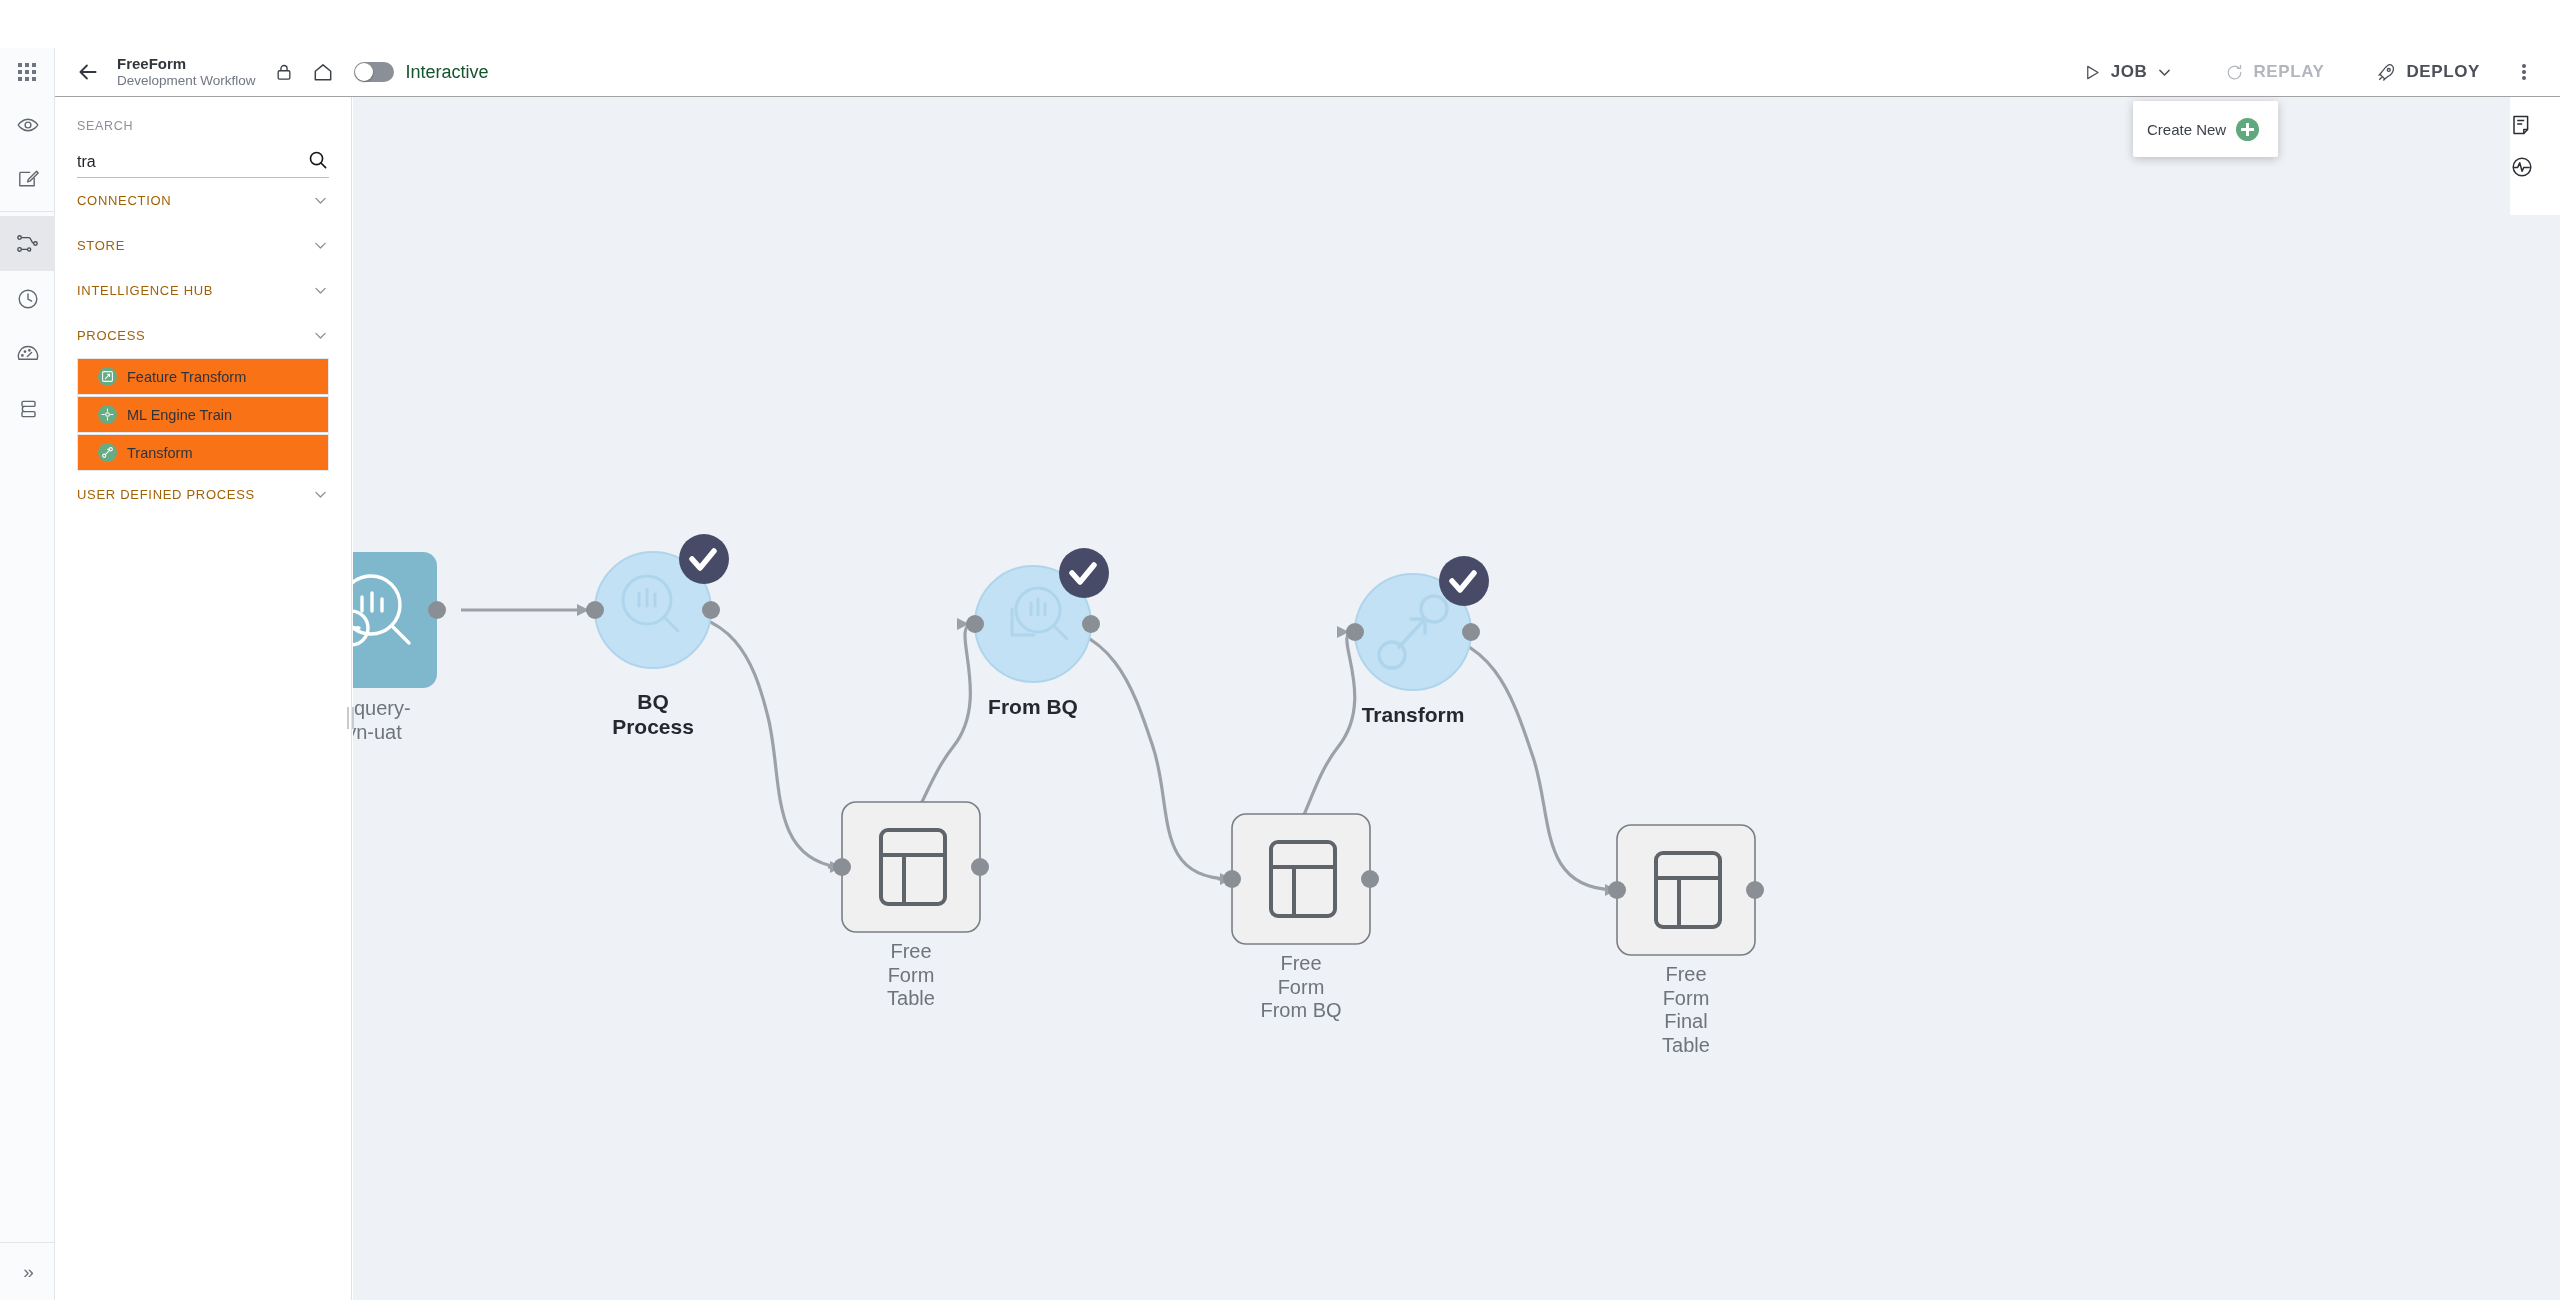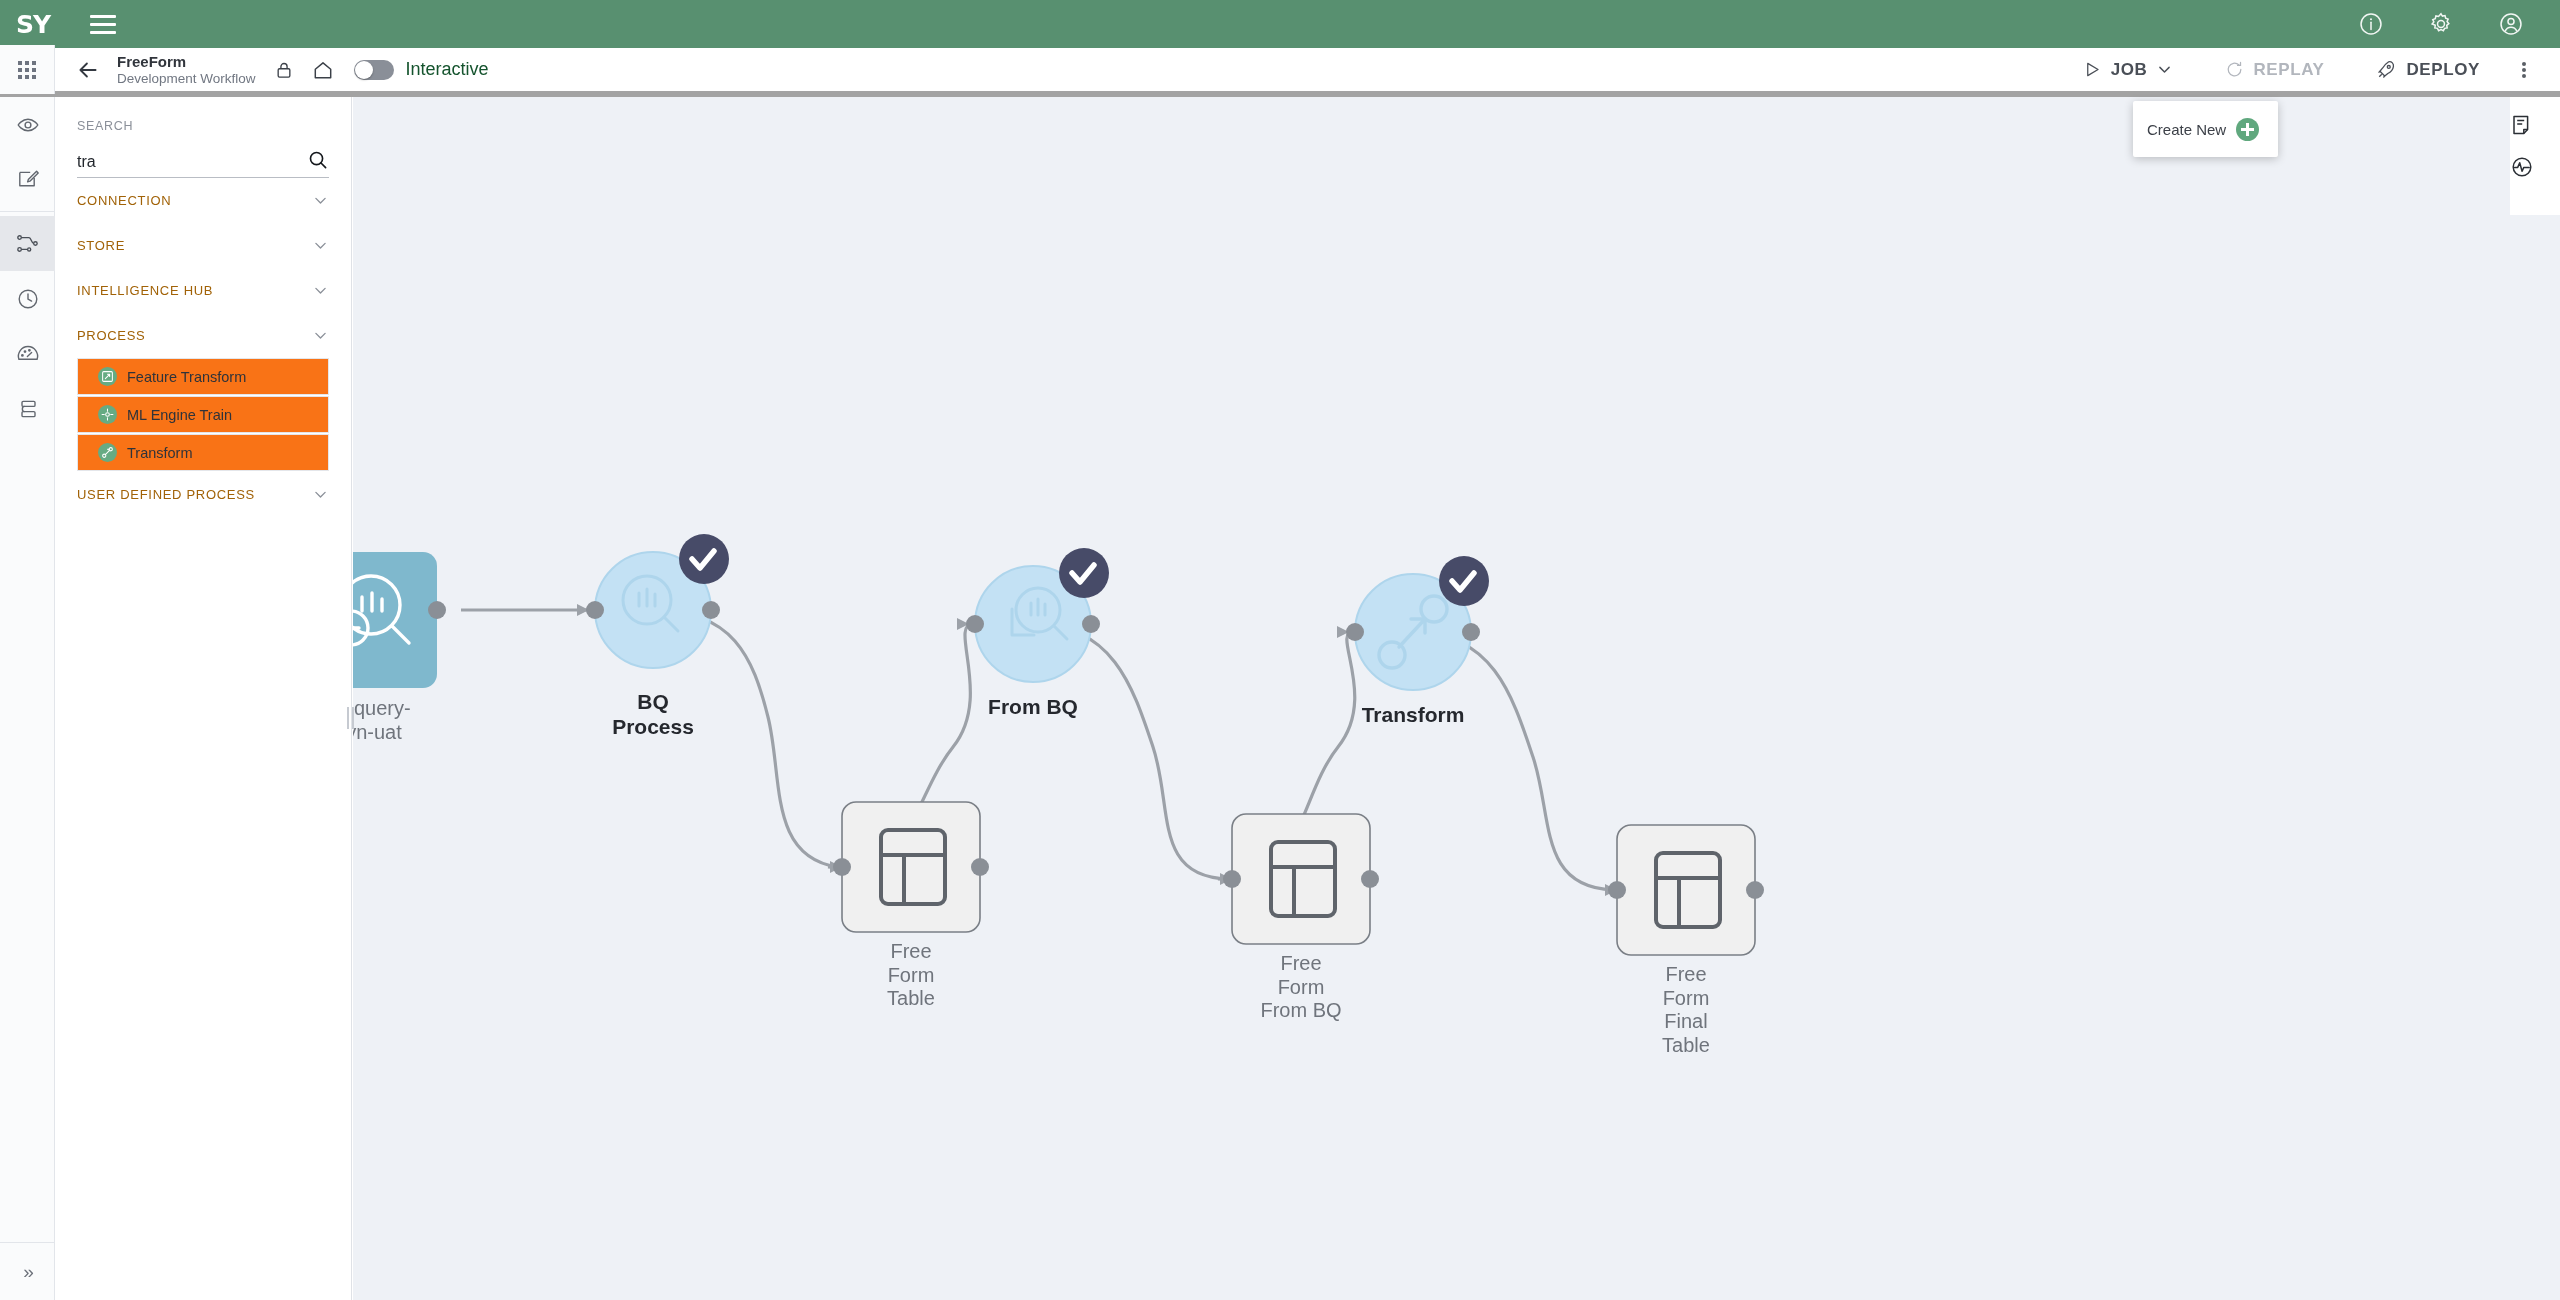--- a/index.html
+++ b/index.html
@@ -23,21 +23,21 @@
     font-family: "DejaVu Sans", sans-serif;
   }
   .hamburger { margin-left: 20px; width: 26px; display: flex; flex-direction: column; gap: 5px; cursor: pointer; }
   .hamburger i { display: block; height: 3px; background: #fff; border-radius: 1px; }
   .topbar-right { margin-left: auto; display: flex; align-items: center; gap: 44px; margin-right: 36px; }
   .topbar-right .tbicon { width: 26px; height: 26px; opacity: .92; cursor: pointer; }
 
   
   .wfbar {
     position: absolute; left: 0; top: 48px; width: 2560px; height: 49px;
-    background: #ffffff; border-bottom: 6px solid #a3a3a3;
+    background: #ffffff; border-bottom: 1px solid #a3a3a3;
     display: flex; align-items: center;
   }
   .wf-gridbtn {
     width: 55px; height: 49px; display: flex; align-items: center; justify-content: center;
     border-right: 1px solid #e2e5ea; background: #fafbfc; cursor: pointer;
   }
   .dots9 { display: grid; grid-template-columns: repeat(3, 4px); gap: 3px; }
   .dots9 i { width: 4px; height: 4px; background: #6e7480; display: block; }
   .backarrow { margin-left: 20px; cursor: pointer; }
   .wf-titles { margin-left: 16px; line-height: 1.15; }
@@ -156,44 +156,20 @@
     font-family: "Liberation Sans", sans-serif;
   }
   .lbl-gray { color: #6f747c; font-size: 20px; }
   .lbl-bold { color: #25282e; font-size: 21px; font-weight: bold; }
 </style>
 </head>
 <body>
 
 <div id="app">
 
-  <div class="topbar">
-    <div class="logo">SY</div>
-    <div class="hamburger">
-        <i></i>
-        <i></i>
-        <i></i>
-      </div>
-    <div class="topbar-right">
-      <svg class="tbicon" viewBox="0 0 24 24" fill="none" stroke="#ffffff" stroke-width="1.4">
-        <circle cx="12" cy="12" r="9.2"></circle>
-          <circle cx="12" cy="7.6" r=".95" fill="#fff" stroke="none"></circle>
-        <path d="M12 10.4v6.6" stroke-linecap="round"></path>
-      </svg>
-      <svg class="tbicon" viewBox="0 0 24 24" fill="none" stroke="#ffffff" stroke-width="1.4">
-        <circle cx="12" cy="12" r="3.2"></circle>
-        <path d="M12 2.6l1.3 2.1 2.4-.5.6 2.4 2.3.9-1 2.2 1.6 1.9-1.9 1.6.4 2.4-2.4.4-1.1 2.2-2.2-1.1-2.2 1.1-1.1-2.2-2.4-.4.4-2.4L3.8 12l1.6-1.9-1-2.2 2.3-.9.6-2.4 2.4.5z"></path>
-      </svg>
-      <svg class="tbicon" viewBox="0 0 24 24" fill="none" stroke="#ffffff" stroke-width="1.4">
-        <circle cx="12" cy="12" r="9.2"></circle>
-          <circle cx="12" cy="9.7" r="2.8"></circle>
-        <path d="M6.6 18.6c1.1-2.3 3.1-3.5 5.4-3.5s4.3 1.2 5.4 3.5"></path>
-      </svg>
-    </div>
-  </div>
 
   <div class="wfbar">
     <div class="wf-gridbtn">
       <div class="dots9">
           <i></i>
           <i></i>
           <i></i>
           <i></i>
           <i></i>
           <i></i>

